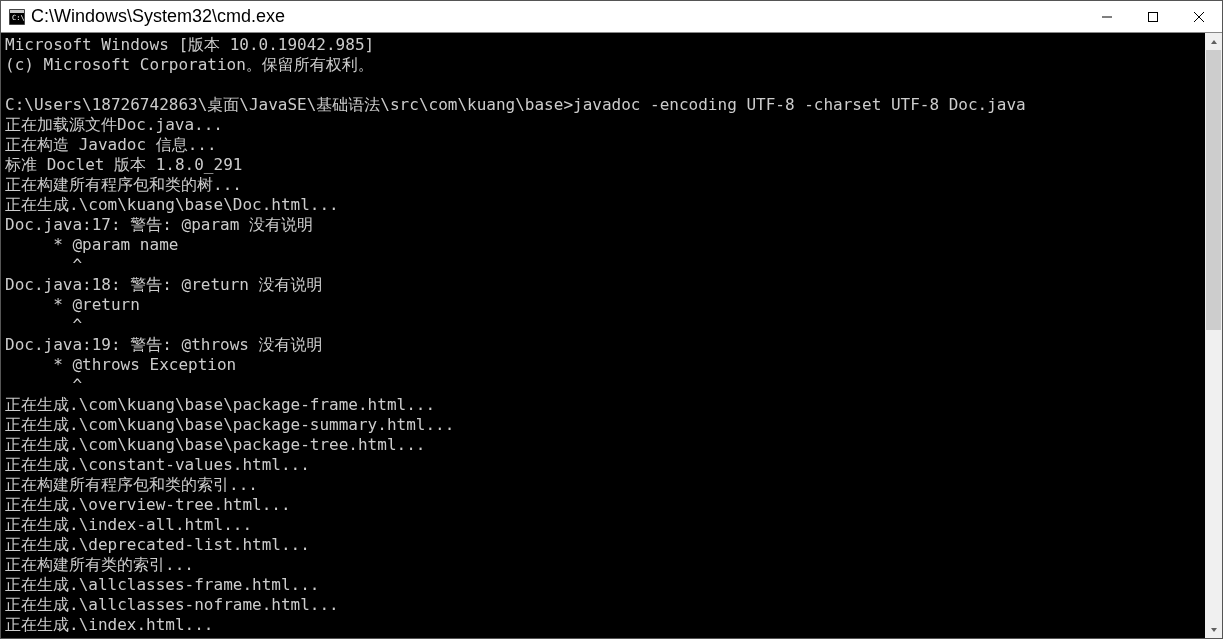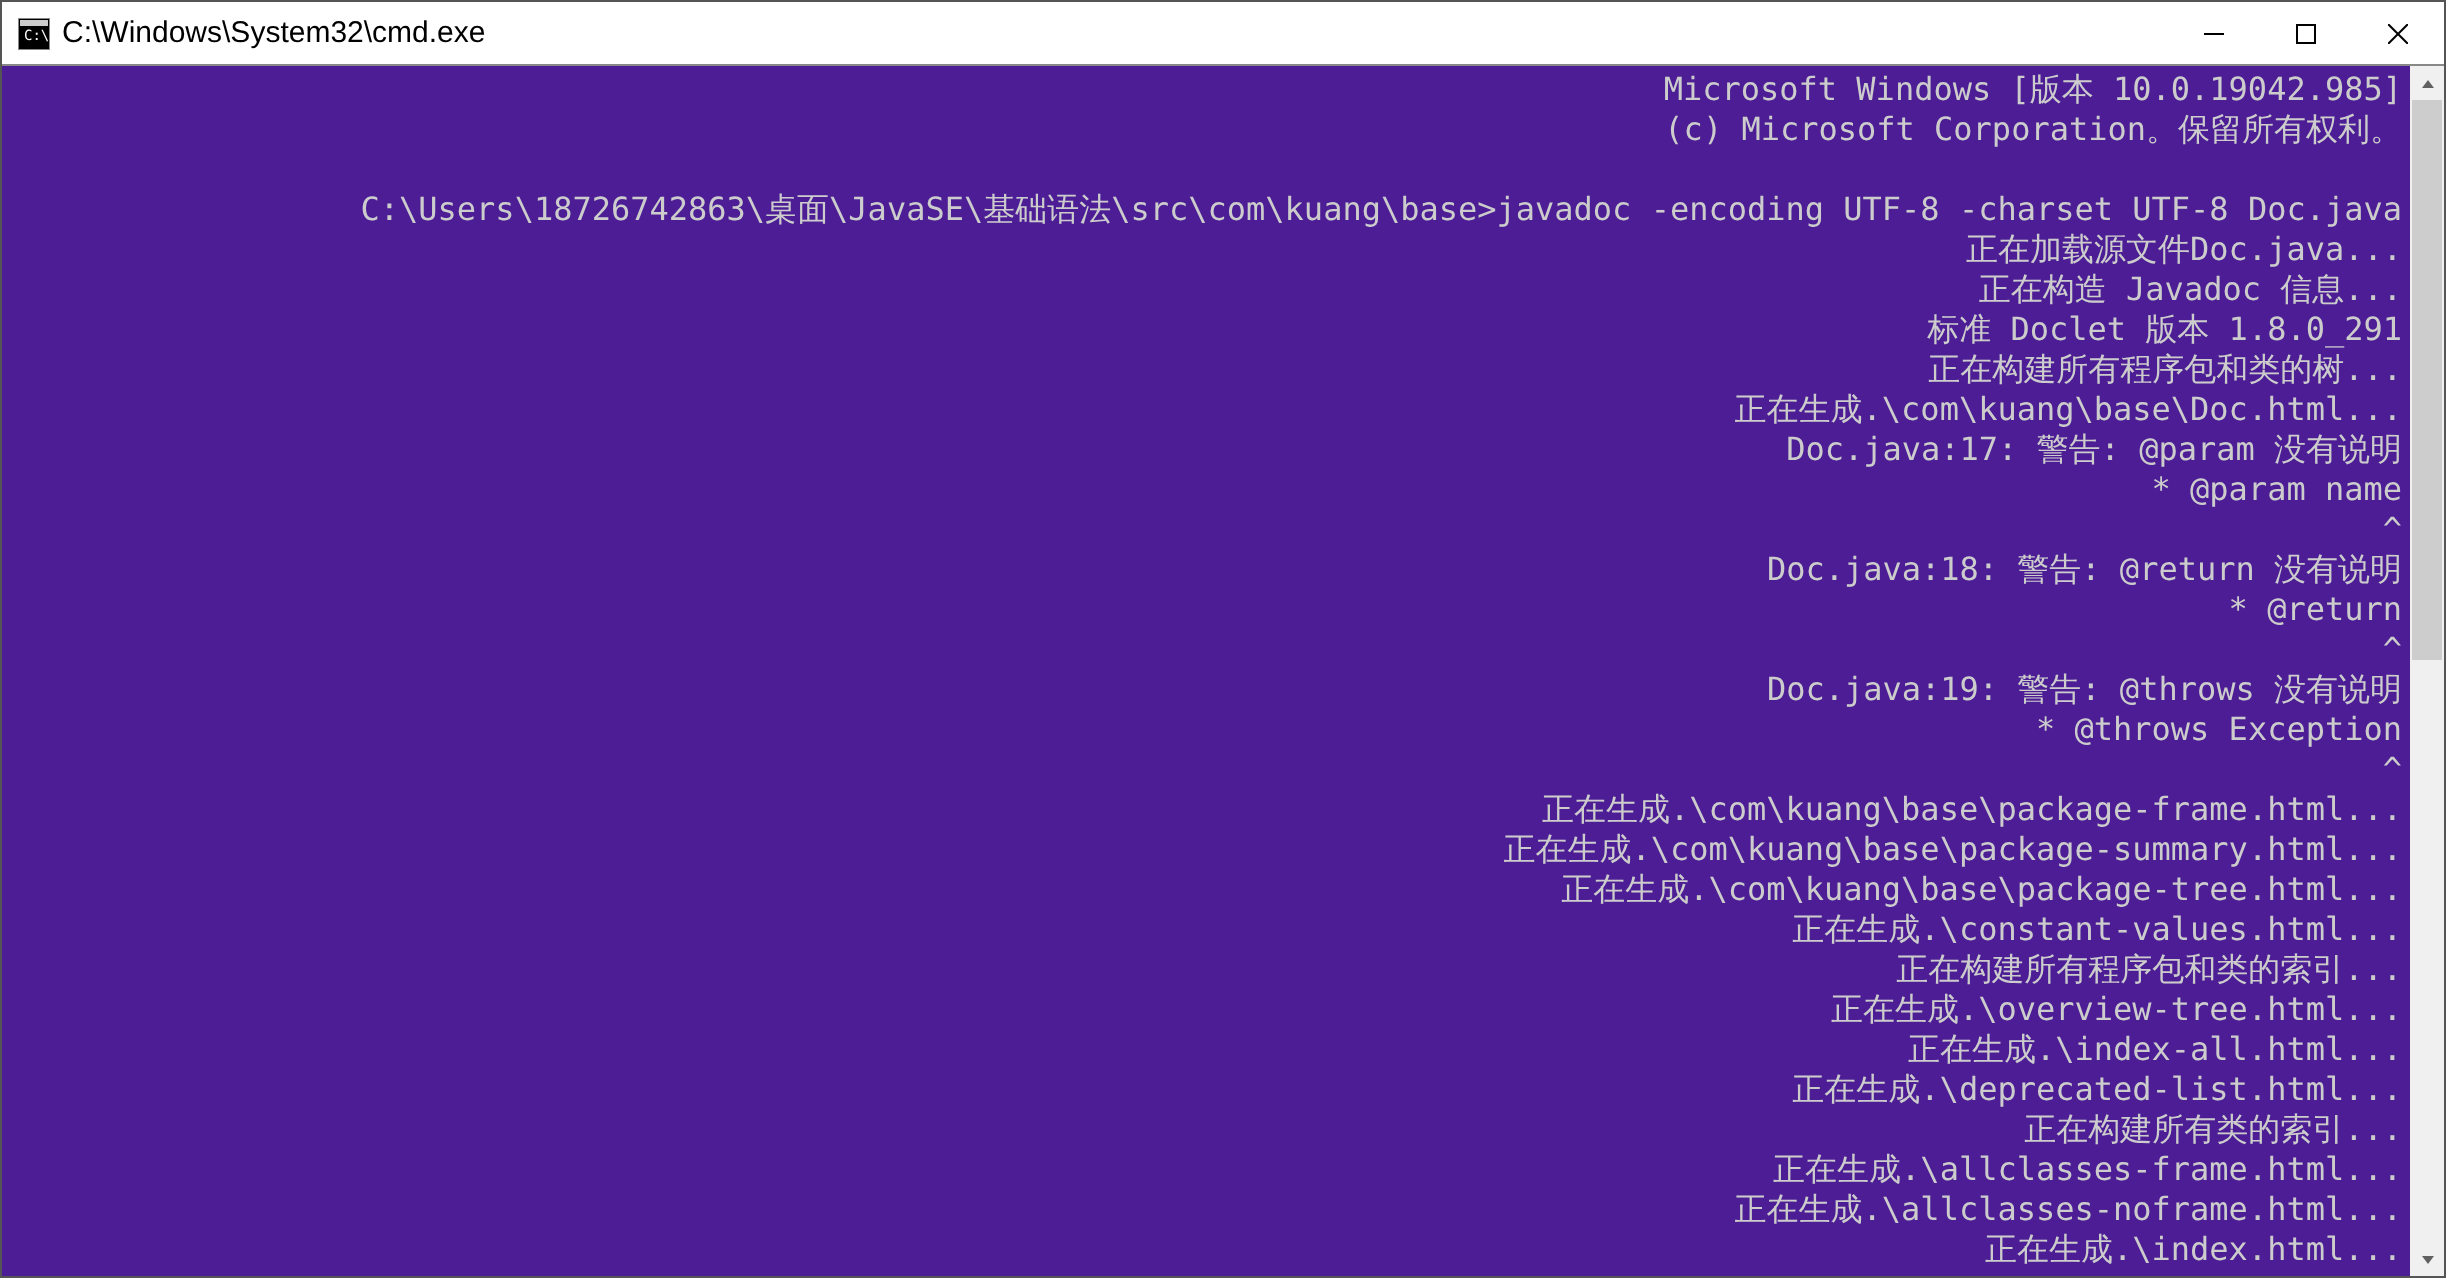--- a/index.html
+++ b/index.html
@@ -34,43 +34,42 @@
       width: 16px;
       height: 16px;
       margin-left: 8px;
       margin-right: 6px;
       display: flex;
       align-items: center;
       justify-content: center;
     }
     .titlebar-title {
       flex: 1;
-      font-size: 15px;
+      font-size: 18px;
       color: #000;
       white-space: nowrap;
       overflow: hidden;
     }
     .window-controls {
       display: flex;
       height: 100%;
     }
     .window-control {
       width: 46px;
       height: 100%;
       display: flex;
       align-items: center;
       justify-content: center;
       cursor: pointer;
     }
     .terminal-area {
       flex: 1;
-      background: #4c1d95;
+      background: #000000;
       position: relative;
       overflow: hidden;
-      text-align: right;
     }
     .terminal-content {
       position: absolute;
       top: 0;
       left: 0;
       right: 17px;
       bottom: 0;
       padding: 2px 4px;
       font-family: "NSimSun", "SimSun", "Consolas", monospace;
       font-size: 16px;

